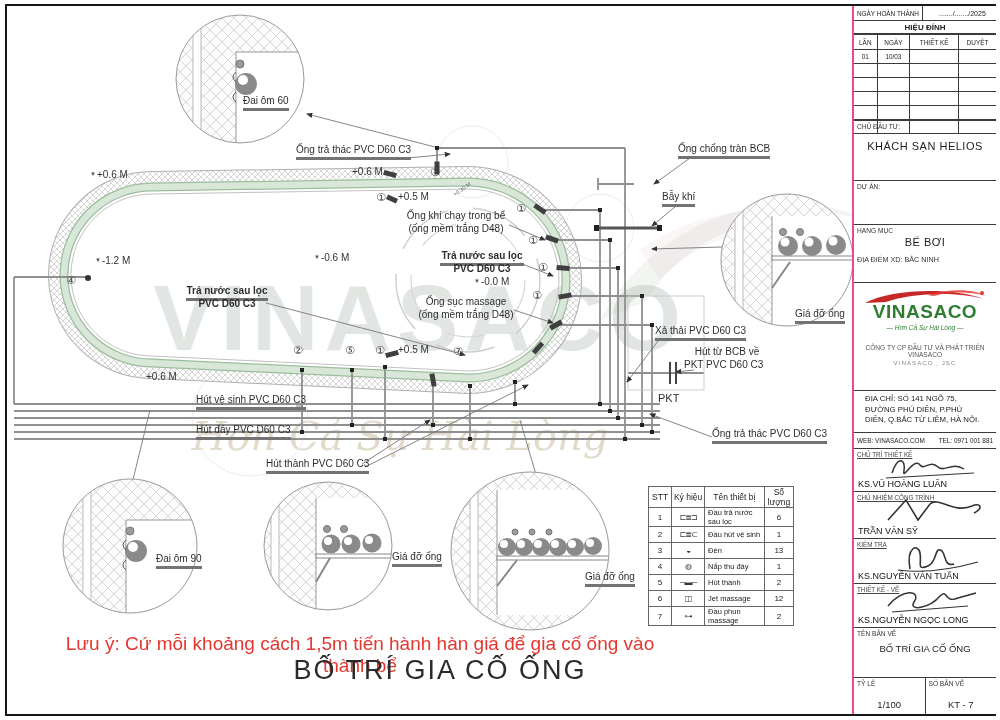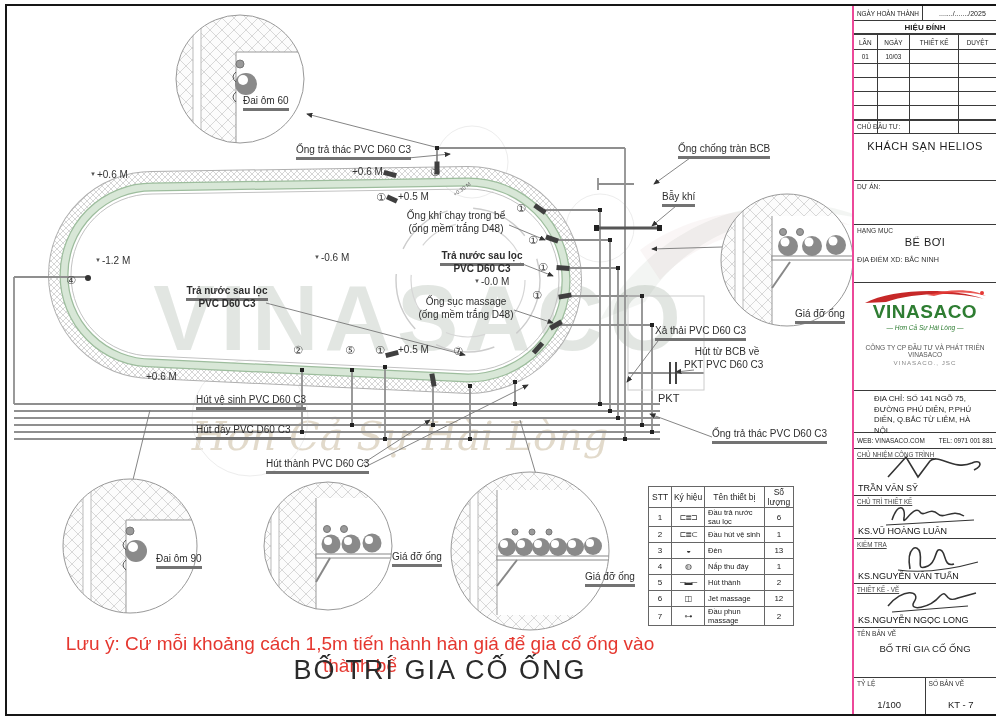--- a/index.html
+++ b/index.html
@@ -39,21 +39,21 @@
   .cap{font-size:6.6px;color:#333;padding:2px 3px;display:block;}
   .center-val{text-align:center;font-size:11px;color:#1c1c1c;letter-spacing:.5px;}
   .rev{width:100%;border-collapse:collapse;}
   .rev th,.rev td{border:1px solid #3a3a3a;border-left:none;font-weight:normal;font-size:6.4px;text-align:center;}
   .rev td{height:11px;}
   .rev th{height:12px;}
   .rev tr>*:last-child{border-right:none;}
   .hieudinh{text-align:center;font-size:8px;font-weight:bold;padding:2px 0;}
   .company-l1{font-size:6.6px;text-align:center;color:#555;padding:1px 2px;}
   .company-l2{font-size:6.2px;text-align:center;color:#888;letter-spacing:1px;}
-  .addr{font-size:7.8px;color:#222;padding:3px 20px;line-height:1.35;}
+  .addr{font-size:7.8px;color:#222;padding:3px 11px;line-height:1.35;}
   .webtel{display:flex;justify-content:space-between;font-size:6.4px;padding:2px 3px;align-items:center;}
   .sig .role{font-size:6.3px;color:#444;text-decoration:underline;padding:2px 0 0 3px;display:block;}
   .sig .name{position:absolute;left:4px;bottom:2px;font-size:9px;color:#111;}
   .sig svg{position:absolute;right:6px;top:2px;}
   .tyle{display:flex;flex:1;}
   .tyle>div{flex:1;position:relative;}
   .tyle>div:first-child{border-right:1px solid #3a3a3a;}
   .tyle .val{position:absolute;left:0;right:0;bottom:4px;text-align:center;font-size:9.5px;}
 </style>
 </head>
@@ -485,34 +485,34 @@
       </svg>
       <div class="company-l1" style="margin-top:6px">CÔNG TY CP ĐẦU TƯ VÀ PHÁT TRIỂN VINASACO</div>
       <div class="company-l2">VINASACO., JSC</div>
     </div>
     <div class="sec addr" style="height:42px">ĐỊA CHỈ: SỐ 141 NGÕ 75, ĐƯỜNG PHÚ DIỄN, P.PHÚ DIỄN, Q.BẮC TỪ LIÊM, HÀ NỘI.</div>
     <div class="sec webtel" style="height:16px">
       <span>WEB: VINASACO.COM</span>
       <span>TEL: 0971 001 881</span>
     </div>
 
-    <div class="sec sig" style="height:47px">
-      <span class="role">CHỦ NHIỆM CÔNG TRÌNH</span>
-      <svg width="112" height="34" viewBox="0 0 112 34">
-        <path d="M10,26 L28,6 L40,26 L52,10 C60,2 76,20 94,12 C102,8 106,14 96,19" fill="none" stroke="#333" stroke-width="1.6"></path>
-      </svg>
-      <span class="name">TRẦN VĂN SỸ</span>
-    </div>
     <div class="sec sig" style="height:43px">
       <span class="role">CHỦ TRÌ THIẾT KẾ</span>
       <svg width="112" height="32" viewBox="0 0 112 32">
         <path d="M14,22 C20,4 28,8 26,20 C24,30 36,6 42,14 C46,20 52,8 60,16 C66,22 74,10 86,18" fill="none" stroke="#333" stroke-width="1.5"></path>
         <path d="M8,27 L96,22" fill="none" stroke="#333" stroke-width="1.2"></path>
       </svg>
       <span class="name">KS.VŨ HOÀNG LUÂN</span>
+    </div>
+    <div class="sec sig" style="height:47px">
+      <span class="role">CHỦ NHIỆM CÔNG TRÌNH</span>
+      <svg width="112" height="34" viewBox="0 0 112 34">
+        <path d="M10,26 L28,6 L40,26 L52,10 C60,2 76,20 94,12 C102,8 106,14 96,19" fill="none" stroke="#333" stroke-width="1.6"></path>
+      </svg>
+      <span class="name">TRẦN VĂN SỸ</span>
     </div>
     <div class="sec sig" style="height:45px">
       <span class="role">KIỂM TRA</span>
       <svg width="112" height="34" viewBox="0 0 112 34">
         <path d="M32,28 C28,6 40,2 42,12 C44,22 38,30 50,25 C60,21 56,4 64,10 C68,14 66,26 76,23" fill="none" stroke="#333" stroke-width="1.6"></path>
         <path d="M20,29 C50,33 82,26 100,21" fill="none" stroke="#333" stroke-width="1.2"></path>
       </svg>
       <span class="name">KS.NGUYỄN VĂN TUẤN</span>
     </div>
     <div class="sec sig" style="height:44px">

